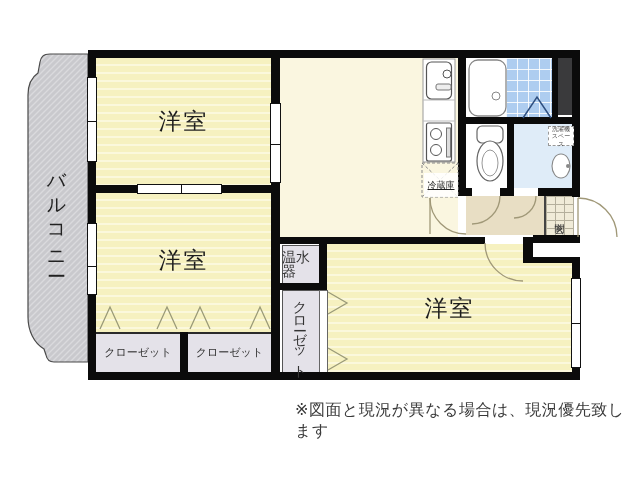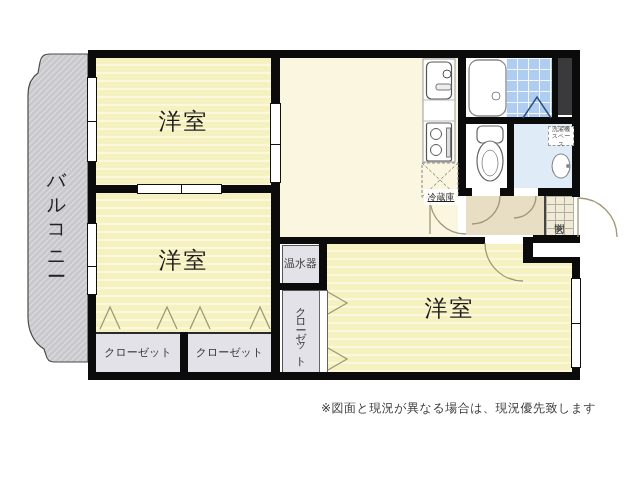--- a/index.html
+++ b/index.html
@@ -30,28 +30,28 @@
   .win{position:absolute;background:#ffffff;border:1px solid #111;z-index:3;box-sizing:border-box;}
   .win .tickH{position:absolute;left:0;right:0;height:1px;background:#111;}
   .win .tickV{position:absolute;top:0;bottom:0;width:1px;background:#111;}
   .gap{position:absolute;background:#ffffff;z-index:3;}
   
   .lbl{position:absolute;z-index:5;display:flex;align-items:center;justify-content:center;
        color:#1c1c1c;line-height:1;}
   .room-lbl{font-size:23px;letter-spacing:2px;}
   .dk-lbl{font-size:28px;font-family:"Liberation Serif","DejaVu Serif",serif;letter-spacing:1px;}
   .sm-lbl{font-size:11px;color:#333;}
-  .xs-lbl{font-size:11px;color:#333;}
+  .xs-lbl{font-size:14px;color:#333;}
   .vtext{writing-mode:vertical-rl;text-orientation:mixed;}
   .bal-lbl{font-size:19px;letter-spacing:5px;color:#222;}
   .fridge-lbl{font-size:9px;background:rgba(255,255,255,.85);padding:0 1px;}
   .laundry{position:absolute;z-index:5;background:#ffffff;border:1px dashed #999;
            font-size:6px;line-height:1.25;text-align:center;color:#444;
            display:flex;flex-direction:column;align-items:center;justify-content:center;}
-  .note{position:absolute;z-index:5;font-size:12px;color:#3a3a3a;letter-spacing:0.5px;margin-left:26px;}
+  .note{position:absolute;z-index:5;font-size:16px;color:#3a3a3a;letter-spacing:0.5px;}
   svg{position:absolute;left:0;top:0;z-index:4;pointer-events:none;}
   svg.under{z-index:0;}
 </style>
 </head>
 <body>
 
 <div class="plan">
 
   <svg class="under" width="640" height="480" viewBox="0 0 640 480">
     <defs>
@@ -201,21 +201,21 @@
 
 
   <div class="lbl sm-lbl" style="left:96px;top:332px;width:84px;height:40px;">クローゼット</div>
 
   <div class="lbl sm-lbl" style="left:188px;top:332px;width:83px;height:40px;">クローゼット</div>
 
   <div class="lbl xs-lbl" style="left:282px;top:245px;width:37px;height:37px;">温水器</div>
 
   <div class="lbl xs-lbl vtext" style="left:282px;top:290px;width:37px;height:81px;">クローゼット</div>
 
-  <div class="lbl fridge-lbl" style="left:424px;top:189px;width:32px;height:16px;text-decoration:underline;">冷蔵庫</div>
+  <div class="lbl fridge-lbl" style="left:424px;top:173px;width:32px;height:24px;text-decoration:underline;">冷蔵庫</div>
 
   <div class="laundry" style="left:548px;top:126px;width:24px;height:18px;">
     <span>洗濯機</span>
     <span>スペース</span>
   </div>
 
   <div class="lbl xs-lbl vtext" style="left:546px;top:196px;width:26px;height:39px;font-size:10px;">玄関</div>
 
   <div class="note" style="left:295px;top:400px;">※図面と現況が異なる場合は、現況優先致します</div>
 

